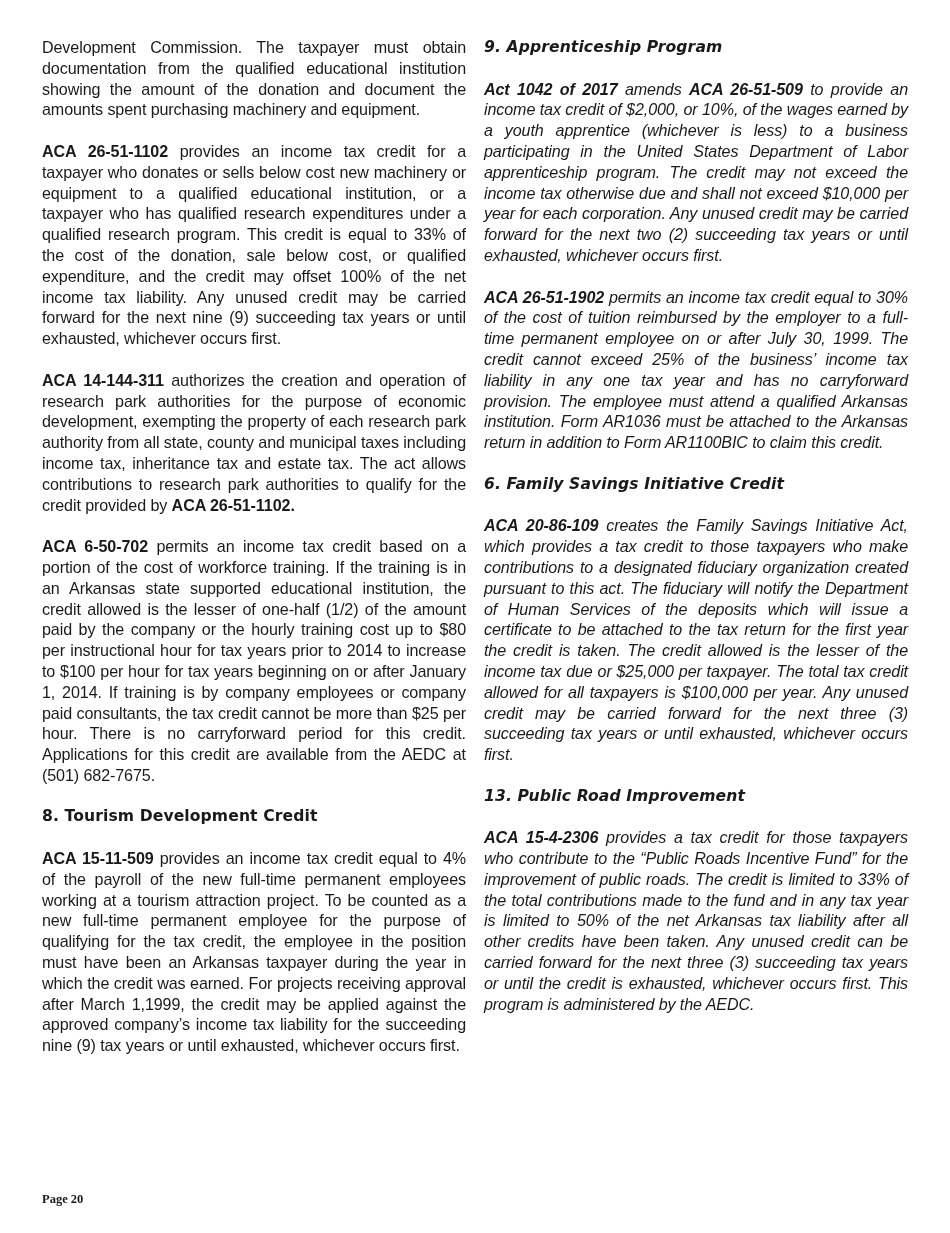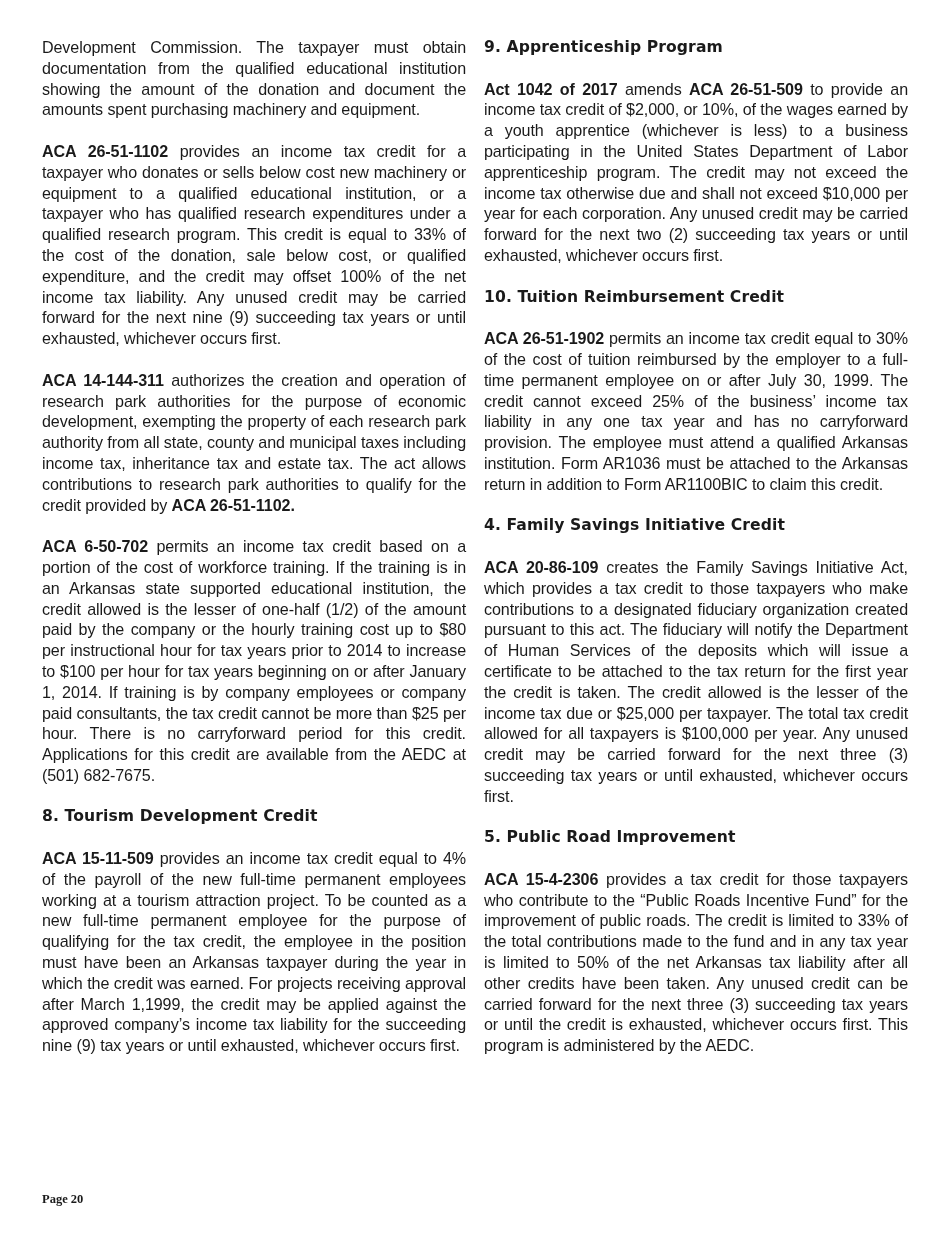--- a/index.html
+++ b/index.html
@@ -1,20 +1,20 @@
 <!DOCTYPE html>
 <html><head>
 <meta charset="utf-8">
 <style>
   html, body { margin: 0; padding: 0; background: #ffffff; }
   body { width: 950px; height: 1233px; position: relative; overflow: hidden; }
   .page { position: absolute; left: 0; top: 0; width: 950px; height: 963px; background: #ffffff; color: #1a1a1a; }
   .col { position: absolute; top: 37px; width: 424px; }
   .col-left { left: 42px; }
-  .col-right { left: 484px; }
+  .col-right { left: 484px; font-style: italic; }
   .para {
     font-family: "Liberation Sans", sans-serif;
     font-size: 16.1px;
     line-height: 20.8px;
     text-align: justify;
     margin: 0 0 20.8px 0;
     letter-spacing: -0.1px;
   }
   .para b { font-weight: bold; }
   .heading {
@@ -45,24 +45,23 @@
     <p class="para"><b>ACA 6-50-702</b><span> permits an income tax credit based on a portion of the cost of workforce training. If the training is in an Arkansas state supported educational institution, the credit allowed is the lesser of one-half (1/2) of the amount paid by the company or the hourly training cost up to $80 per instructional hour for tax years prior to 2014 to increase to $100 per hour for tax years beginning on or after January 1, 2014. If training is by company employees or company paid consultants, the tax credit cannot be more than $25 per hour. There is no carryforward period for this credit. Applications for this credit are available from the AEDC at (501) 682-7675.</span></p>
 
     <div class="heading">8. Tourism Development Credit</div>
     <p class="para"><b>ACA 15-11-509</b><span> provides an income tax credit equal to 4% of the payroll of the new full-time permanent employees working at a tourism attraction project. To be counted as a new full-time permanent employee for the purpose of qualifying for the tax credit, the employee in the position must have been an Arkansas taxpayer during the year in which the credit was earned. For projects receiving approval after March 1,1999, the credit may be applied against the approved company’s income tax liability for the succeeding nine (9) tax years or until exhausted, whichever occurs first.</span></p>
   </div>
 
   <div class="col col-right">
     <div class="heading">9. Apprenticeship Program</div>
     <p class="para"><b>Act 1042 of 2017</b><span> amends </span><b>ACA 26-51-509</b><span> to provide an income tax credit of $2,000, or 10%, of the wages earned by a youth apprentice (whichever is less) to a business participating in the United States Department of Labor apprenticeship program. The credit may not exceed the income tax otherwise due and shall not exceed $10,000 per year for each corporation.  Any unused credit may be carried forward for the next two (2) succeeding tax years or until exhausted, whichever occurs first.</span></p>
 
-    <div class="heading">10. Tuition Reimbursement Credit</div>
     <p class="para"><b>ACA 26-51-1902</b><span> permits an income tax credit equal to 30% of the cost of tuition reimbursed by the employer to a full-time permanent employee on or after July 30, 1999. The credit cannot exceed 25% of the business’ income tax liability in any one tax year and has no carryforward provision. The employee must attend a qualified Arkansas institution. Form AR1036 must be attached to the Arkansas return in addition to Form AR1100BIC to claim this credit.</span></p>
 
-    <div class="heading">4. Family Savings Initiative Credit</div>
+    <div class="heading">6. Family Savings Initiative Credit</div>
     <p class="para"><b>ACA 20-86-109</b><span> creates the Family Savings Initiative Act, which provides a tax credit to those taxpayers who make contributions to a designated fiduciary organization created pursuant to this act. The fiduciary will notify the Department of Human Services of the deposits which will issue a certificate to be attached to the tax return for the first year the credit is taken. The credit allowed is the lesser of the income tax due or $25,000 per taxpayer. The total tax credit allowed for all taxpayers is $100,000 per year. Any unused credit may be carried forward for the next three (3) succeeding tax years or until exhausted, whichever occurs first.</span></p>
 
-    <div class="heading">5. Public Road Improvement</div>
+    <div class="heading">13. Public Road Improvement</div>
     <p class="para"><b>ACA 15-4-2306</b><span> provides a tax credit for those taxpayers who contribute to the “Public Roads Incentive Fund” for the improvement of public roads. The credit is limited to 33% of the total contributions made to the fund and in any tax year is limited to 50% of the net Arkansas tax liability after all other credits have been taken.  Any unused credit can be carried forward for the next three (3) succeeding tax years or until the credit is exhausted, whichever occurs first. This program is administered by the AEDC.</span></p>
   </div>
 
   <div class="footer">Page 20</div>
 </div>
 
 </body></html>

